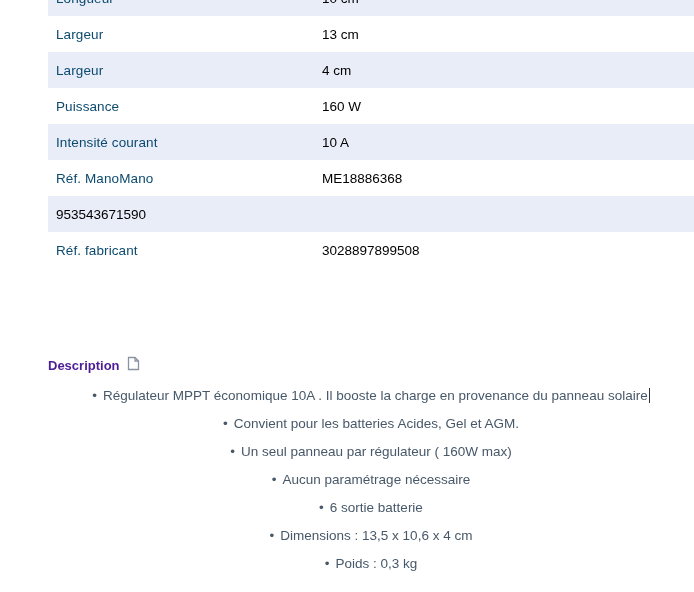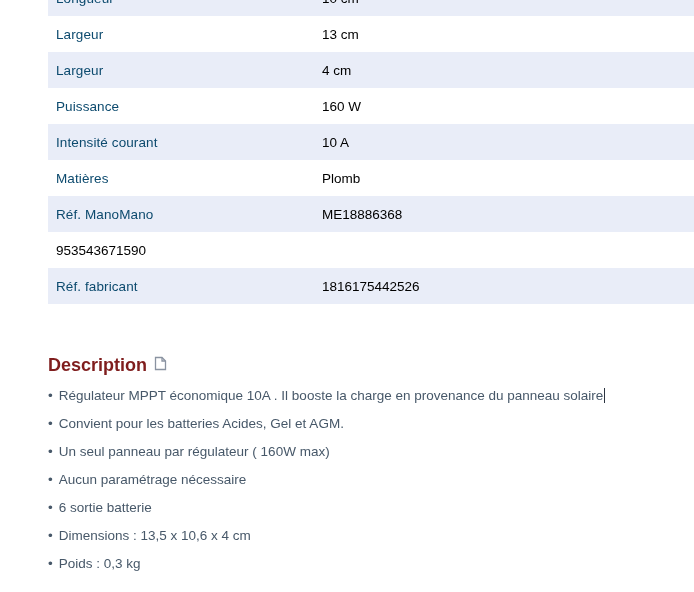--- a/index.html
+++ b/index.html
@@ -22,26 +22,26 @@
   .spec-value {
     font-size: 13.5px;
     font-weight: 400;
     color: #000000;
   }
 
   
   .description { position: absolute; left: 48px; right: 0; top: 352px; }
   .desc-heading { display: flex; align-items: center; gap: 7px; height: 26px; }
   .desc-title {
-    font-size: 18px;
+    font-size: 13px;
     font-weight: 700;
-    color: #7f1d1d;
+    color: #4c1d95;
   }
   .doc-icon { display: inline-block; margin-top: 1px; }
-  .desc-bullets { margin-top: 4px; }
+  .desc-bullets { margin-top: 4px; text-align: center; }
   .desc-line {
     line-height: 28px;
     font-size: 13.5px;
     color: #475869;
     white-space: nowrap;
   }
   .bullet-dot { margin-right: 6px; color: #475869; }
   .text-cursor {
     display: inline-block;
     width: 1px;
@@ -71,33 +71,29 @@
     </div>
     <div class="spec-row">
       <span class="spec-label">Puissance</span>
       <span class="spec-value">160 W</span>
     </div>
     <div class="spec-row">
       <span class="spec-label">Intensité courant</span>
       <span class="spec-value">10 A</span>
     </div>
     <div class="spec-row">
-      <span class="spec-label">Matières</span>
-      <span class="spec-value">Plomb</span>
-    </div>
-    <div class="spec-row">
       <span class="spec-label">Réf. ManoMano</span>
       <span class="spec-value">ME18886368</span>
     </div>
     <div class="spec-row">
       <span class="spec-value">953543671590</span>
     </div>
     <div class="spec-row">
       <span class="spec-label">Réf. fabricant</span>
-      <span class="spec-value">1816175442526</span>
+      <span class="spec-value">3028897899508</span>
     </div>
   </div>
 
   <div class="description">
     <div class="desc-heading">
       <span class="desc-title">Description</span>
       <span class="doc-icon">
         <svg width="13" height="15" viewBox="0 0 13 15">
           <path d="M1.5 1.5 h6.5 l3.5 3.5 v8.5 h-10 z" fill="none" stroke="#8a93a1" stroke-width="1.3"></path>
           <path d="M8 1.5 v3.5 h3.5" fill="none" stroke="#8a93a1" stroke-width="1.3"></path>

